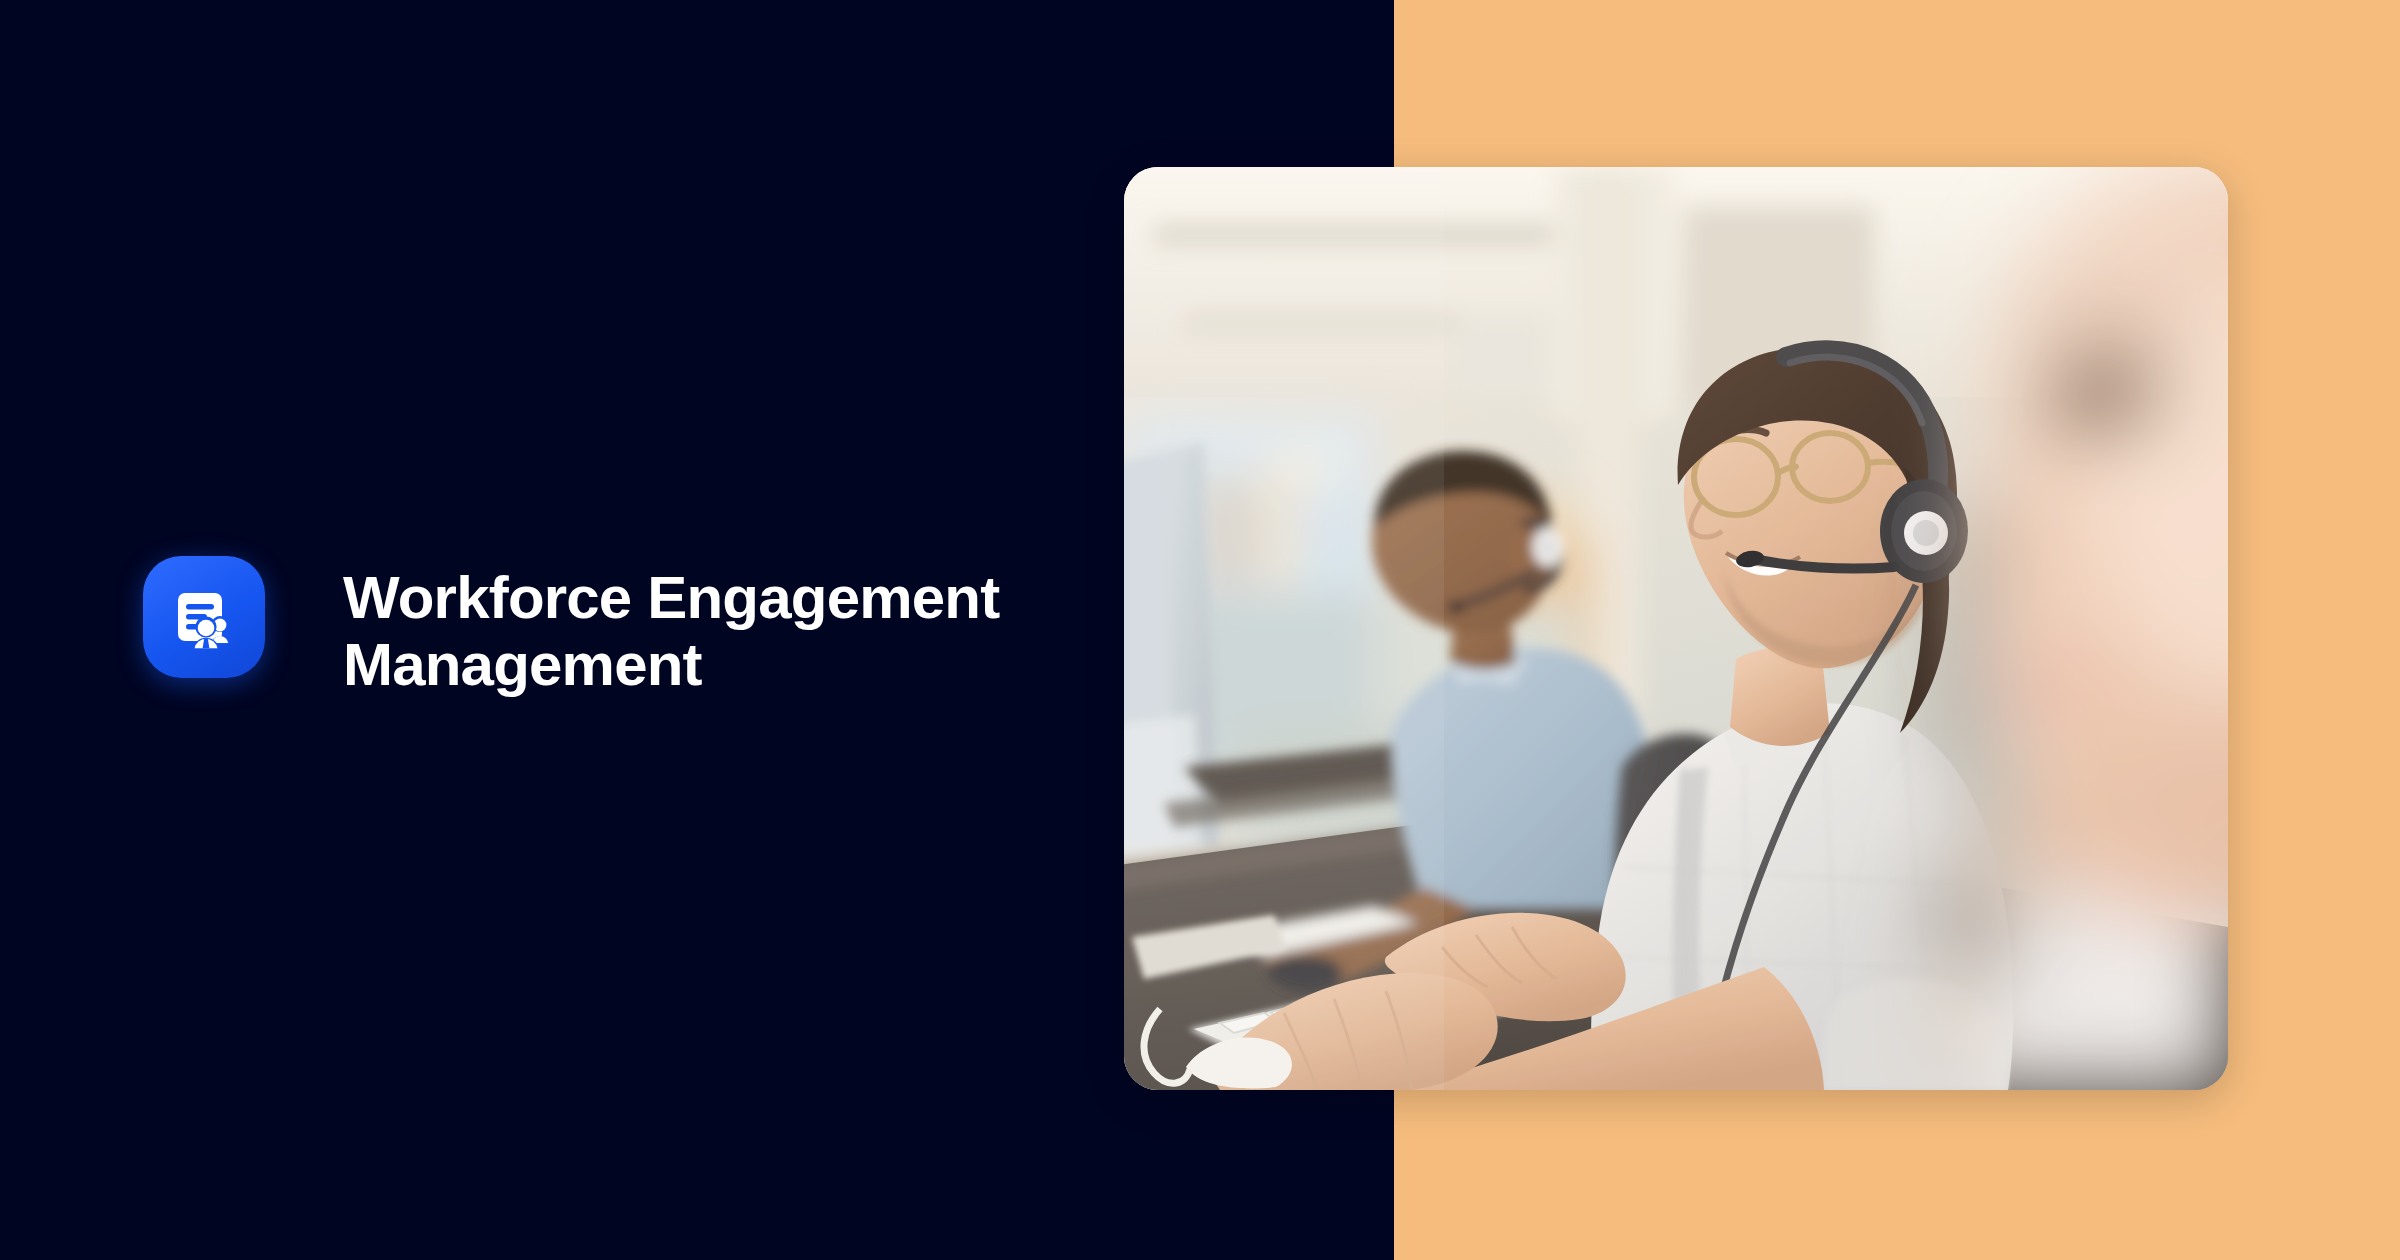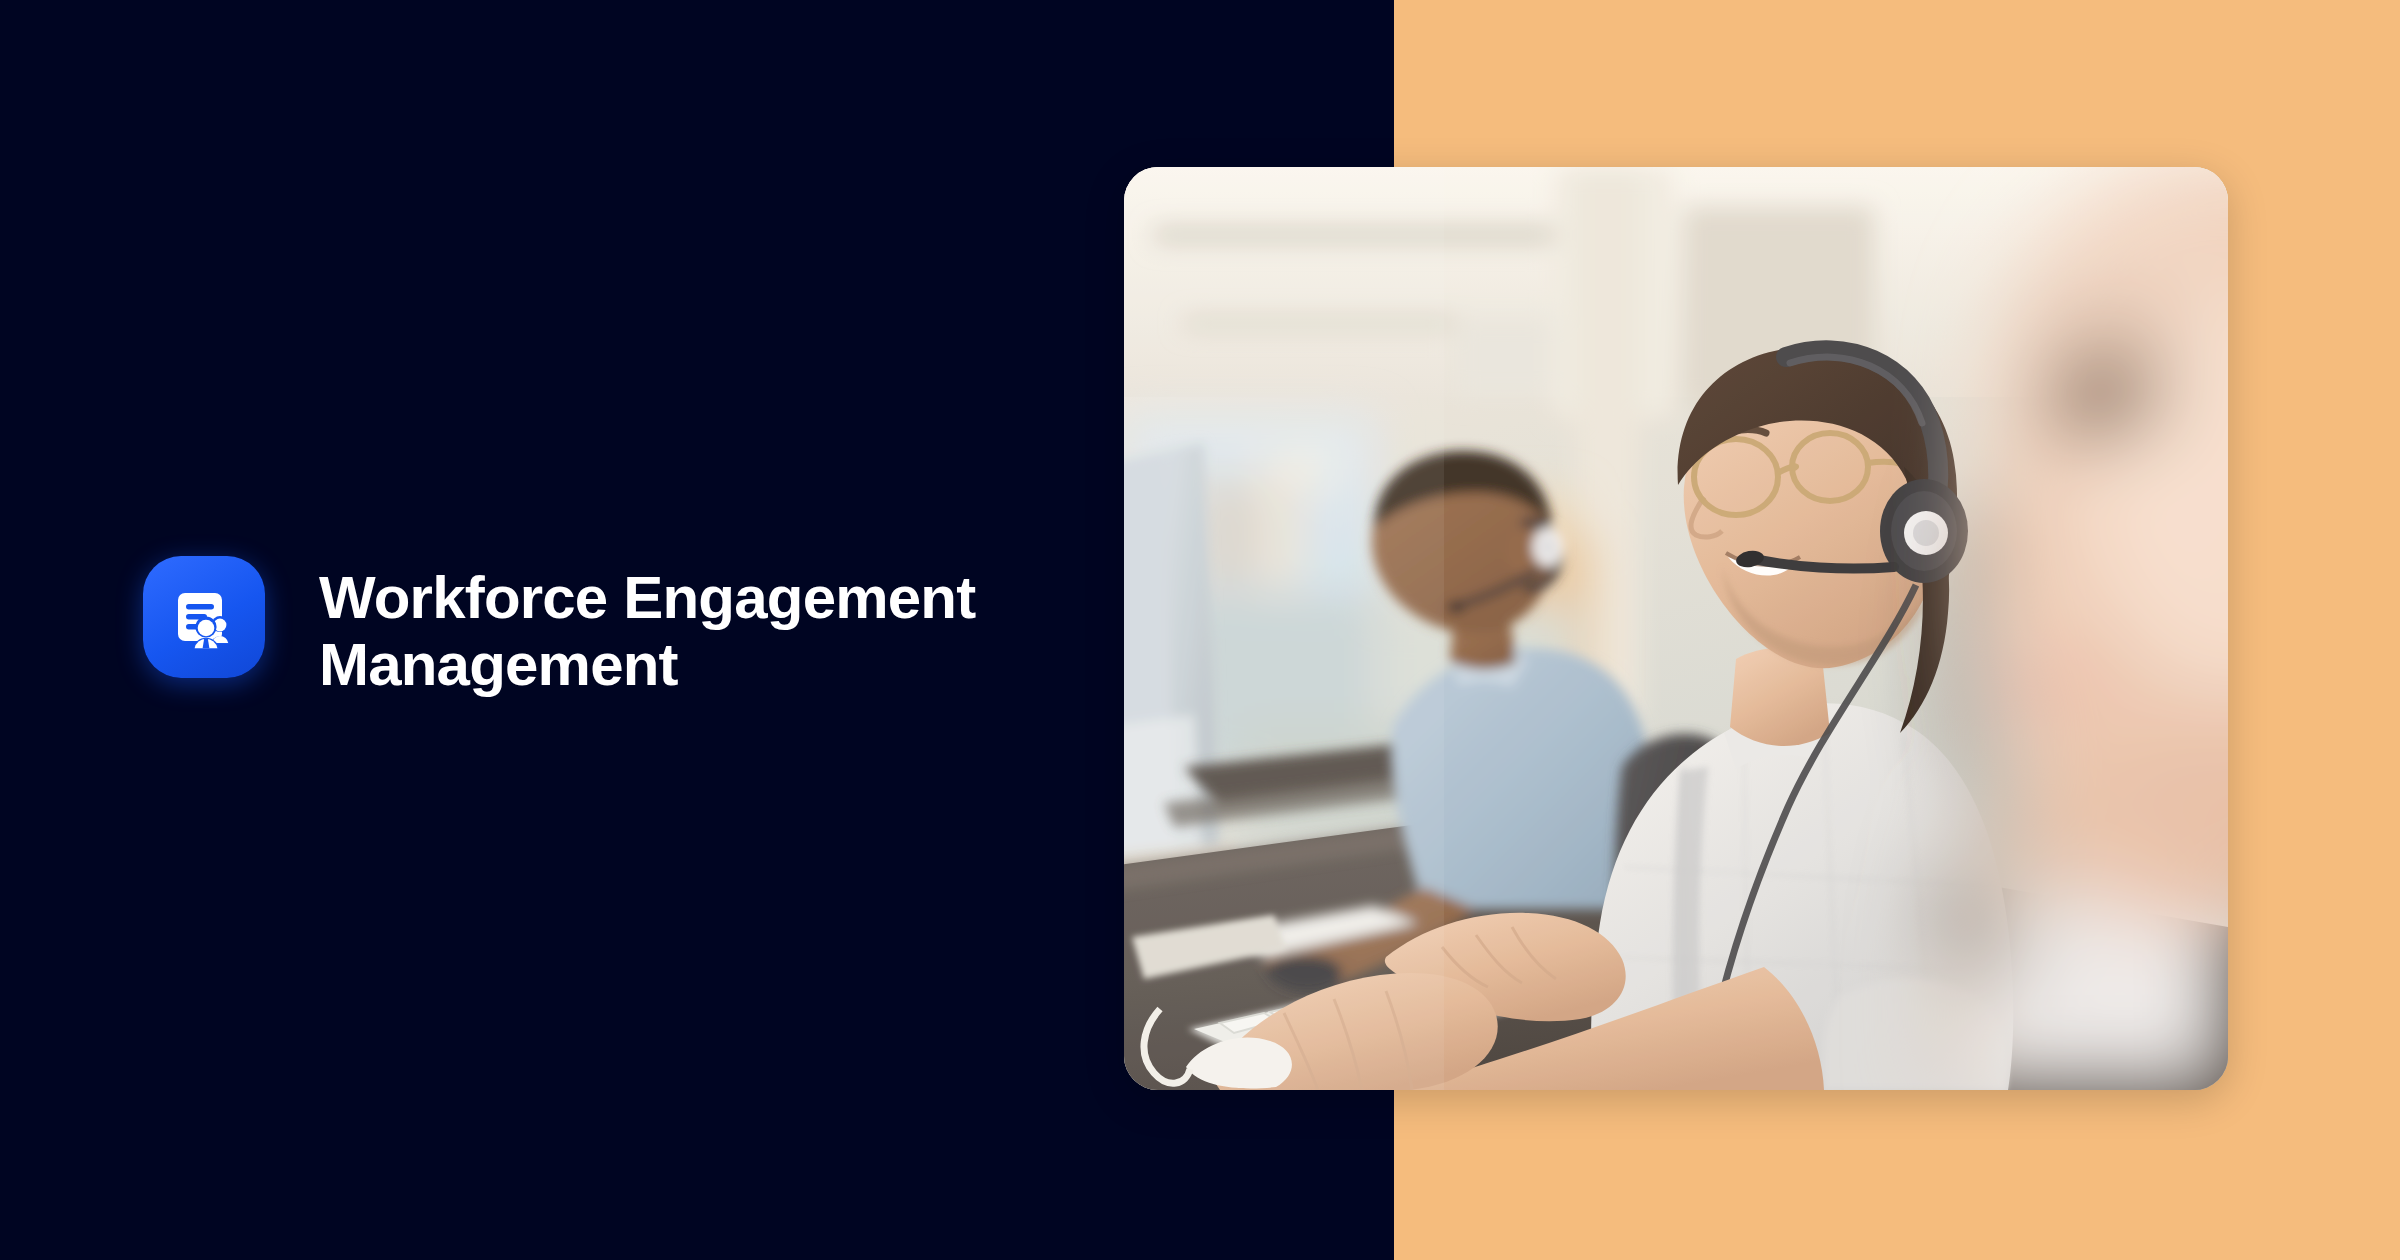--- a/index.html
+++ b/index.html
@@ -37,21 +37,21 @@
     background: #f5bc7d;
   }
 
   
   .headline-block {
     position: absolute;
     left: 143px;
     top: 556px;
     display: flex;
     align-items: flex-start;
-    gap: 54px;
+    gap: 78px;
   }
 
   .brand-badge {
     flex: 0 0 auto;
     width: 122px;
     height: 122px;
     border-radius: 38px;
     background: linear-gradient(150deg, #2f6bff 0%, #1656f0 55%, #1047d6 100%);
     box-shadow: 0 6px 26px rgba(24, 88, 240, 0.45);
     display: flex;

